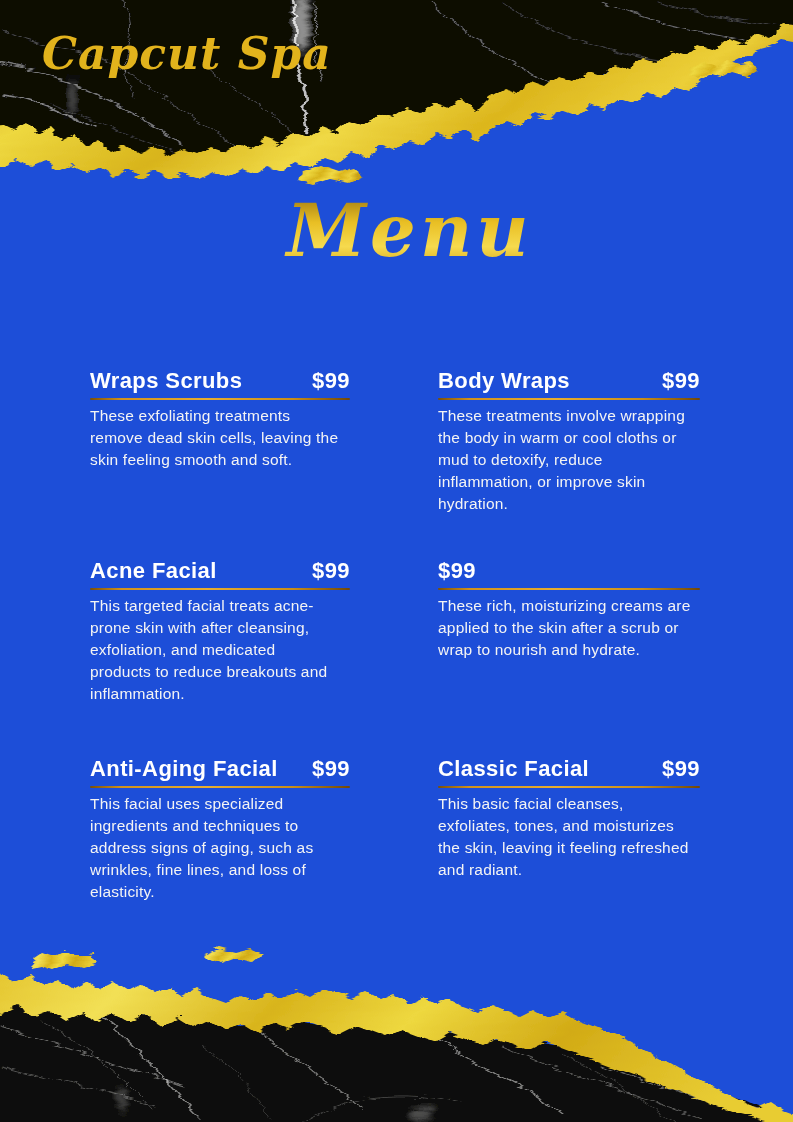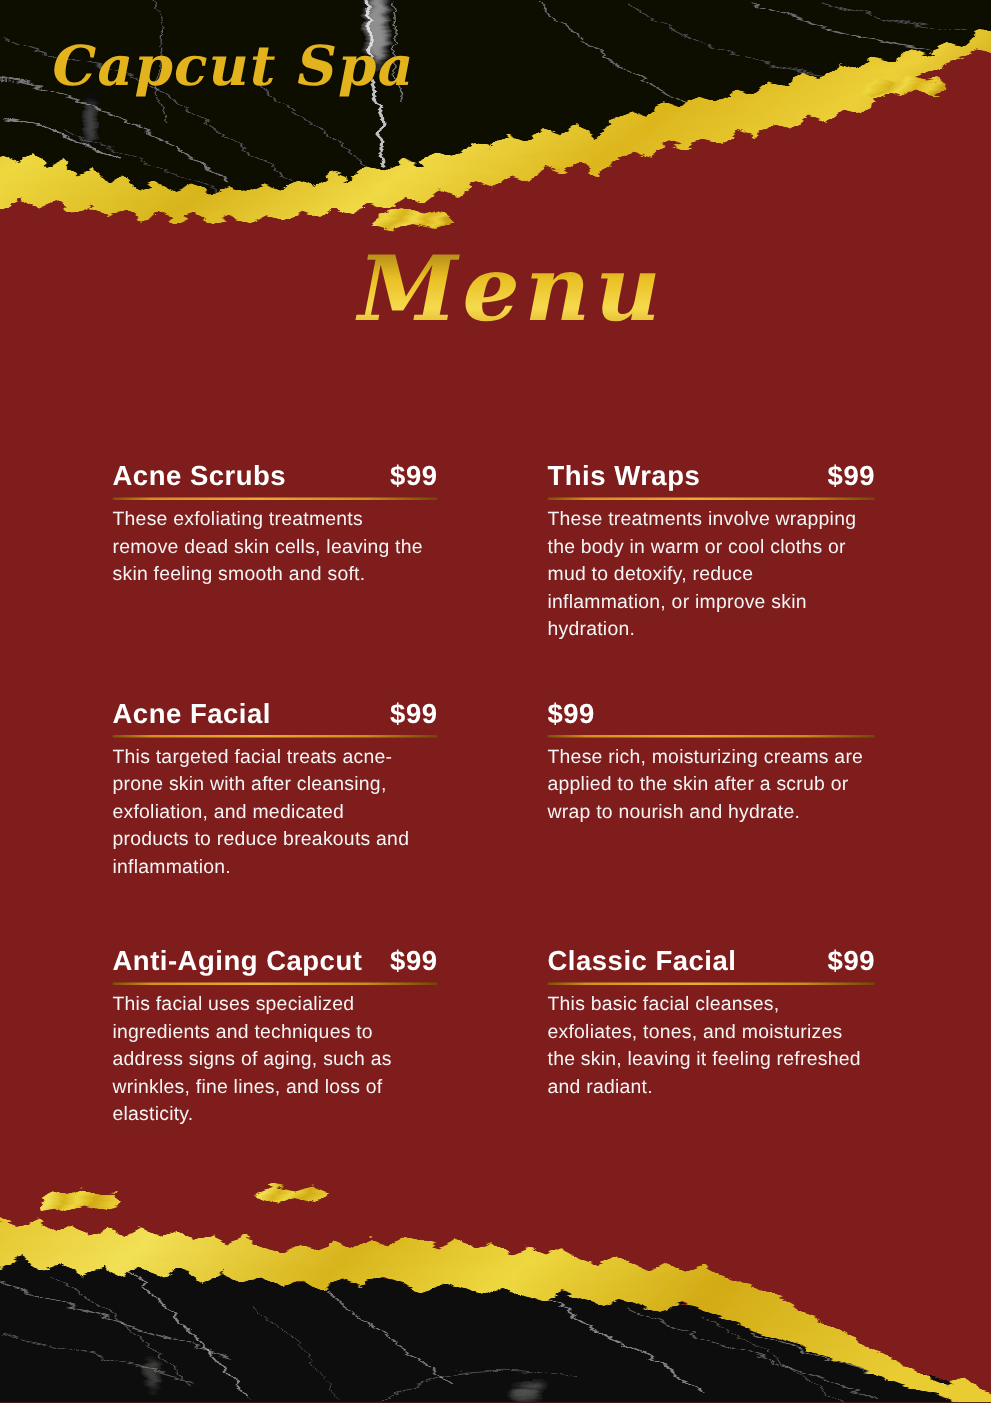--- a/index.html
+++ b/index.html
@@ -1,19 +1,19 @@
 <!DOCTYPE html>
 <html><head>
 <meta charset="utf-8">
 <style>
   html,body{margin:0;padding:0;background:#1a1a1a;}
   .page{
     position:relative;
     width:793px;height:1122px;
-    background:#7f1d1d;
+    background:#1d4ed8;
     overflow:hidden;
     font-family:"Liberation Sans",sans-serif;
   }
   .tear-svg{position:absolute;left:0;display:block;}
   .tear-top{top:0;}
   .tear-bottom{bottom:0;}
 
   .brand{
     position:absolute;left:42px;top:30px;
     font-family:"DejaVu Serif",serif;
@@ -168,32 +168,32 @@
       <polygon fill="url(#goldB)" points="200,30 216,24 232,28 248,24 262,30 252,38 236,34 220,40 206,36"></polygon>
     </g>
   </svg>
 
   <div class="brand">Capcut Spa</div>
 
   <div class="menu-title">Menu</div>
 
   <section class="service svc-col-left svc-row-1">
     <div class="svc-head">
-      <span class="svc-name">Acne Scrubs</span>
+      <span class="svc-name">Wraps Scrubs</span>
       <span class="svc-price">$99</span>
     </div>
     <div class="svc-rule"></div>
     <p class="svc-desc">These exfoliating treatments
 remove dead skin cells, leaving the
 skin feeling smooth and soft.</p>
   </section>
 
   <section class="service svc-col-right svc-row-1">
     <div class="svc-head">
-      <span class="svc-name">This Wraps</span>
+      <span class="svc-name">Body Wraps</span>
       <span class="svc-price">$99</span>
     </div>
     <div class="svc-rule"></div>
     <p class="svc-desc">These treatments involve wrapping
  the body in warm or cool cloths or
 mud to detoxify, reduce
 inflammation, or improve skin
 hydration.</p>
   </section>
 
@@ -215,21 +215,21 @@
       <span class="svc-price">$99</span>
     </div>
     <div class="svc-rule"></div>
     <p class="svc-desc">These rich, moisturizing creams are
  applied to the skin after a scrub or
 wrap to nourish and hydrate.</p>
   </section>
 
   <section class="service svc-col-left svc-row-3">
     <div class="svc-head">
-      <span class="svc-name">Anti-Aging Capcut</span>
+      <span class="svc-name">Anti-Aging Facial</span>
       <span class="svc-price">$99</span>
     </div>
     <div class="svc-rule"></div>
     <p class="svc-desc">This facial uses specialized
 ingredients and techniques to
 address signs of aging, such as
 wrinkles, fine lines, and loss of
 elasticity.</p>
   </section>
 

